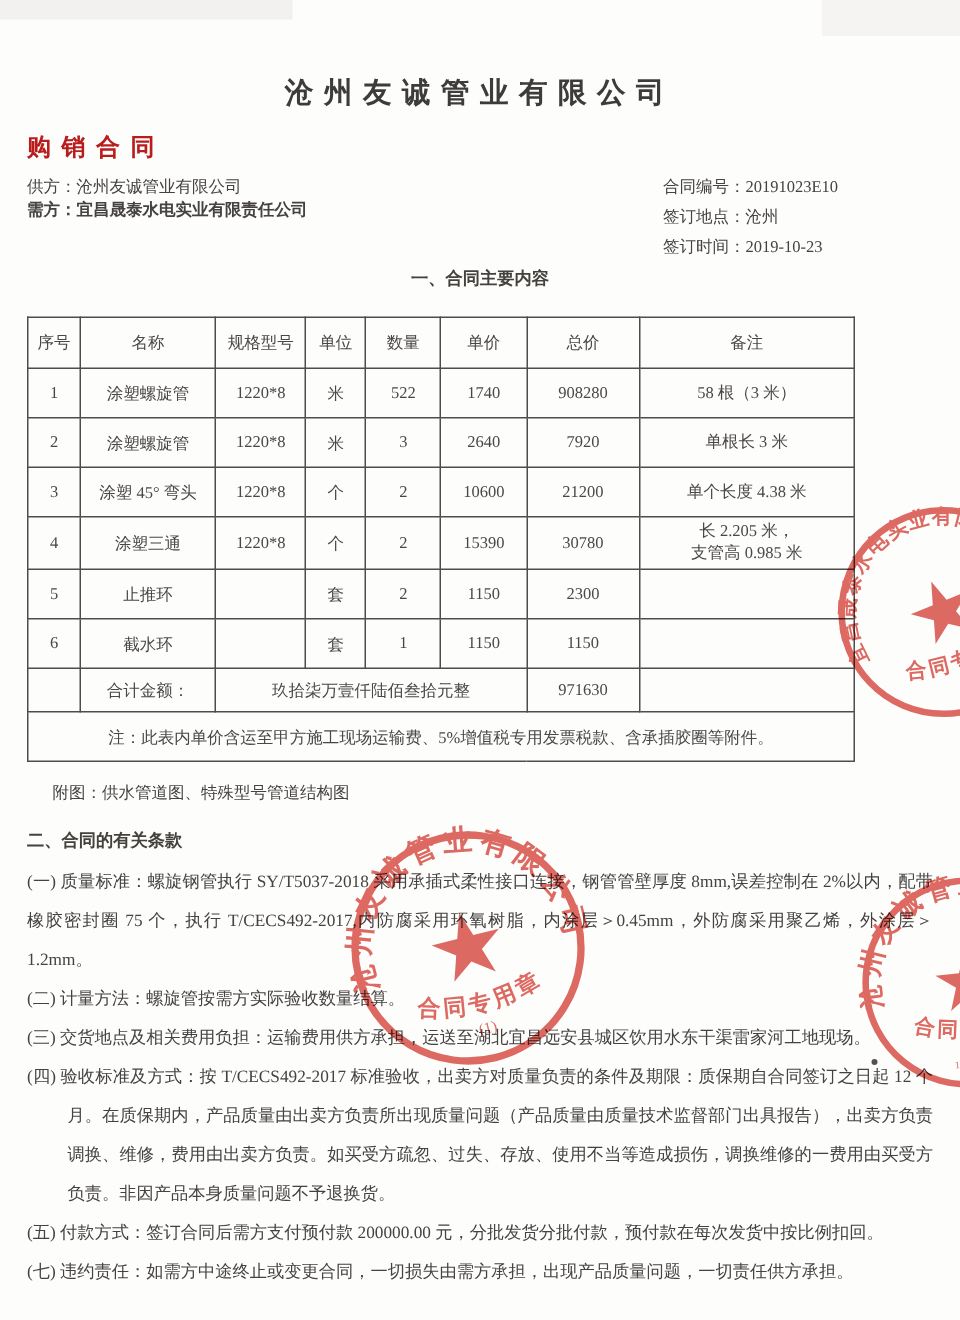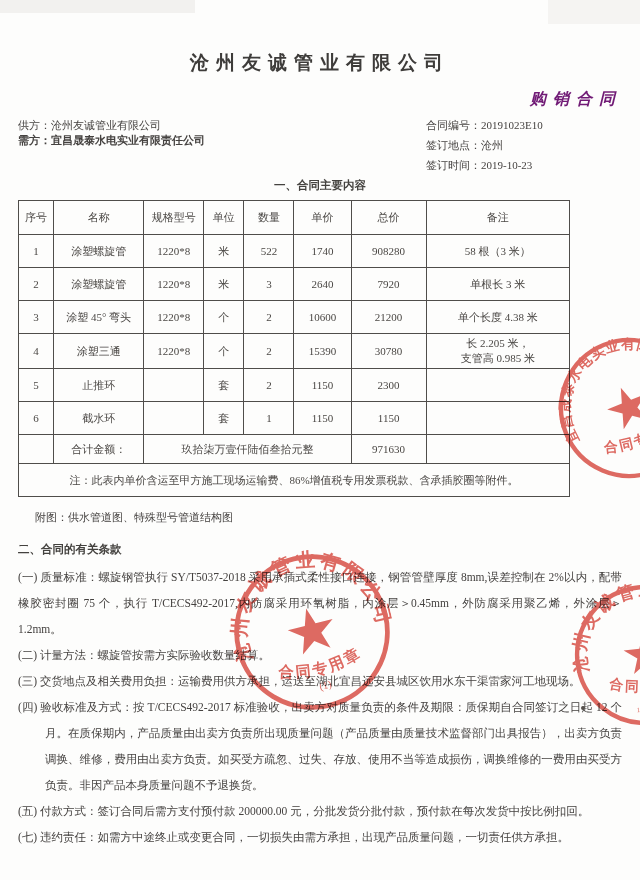--- a/index.html
+++ b/index.html
@@ -10,32 +10,32 @@
     color:#454240;
   }
   .artifact-a{position:absolute;left:0;top:0;width:195px;height:13px;background:#f2f1ef;}
   .artifact-b{position:absolute;right:0;top:0;width:92px;height:24px;background:#f5f4f2;}
   .content{position:relative;padding:50px 18px 0 18px;z-index:1;}
   h1.company-title{
     margin:0;text-align:center;font-size:19px;font-weight:600;
     letter-spacing:7px;color:#3e3c3a;line-height:26px;
   }
   h2.doc-title{
-    margin:12px 0 0 0;text-align:right;font-size:16px;font-weight:600;
-    letter-spacing:7px;color:#701a75;line-height:22px;font-style:italic;
+    margin:12px 0 0 0;text-align:left;font-size:16px;font-weight:600;
+    letter-spacing:7px;color:#b91c1c;line-height:22px;
   }
   .meta{position:relative;margin-top:8px;height:52px;font-size:11px;}
   .meta-left p{margin:0;line-height:15px;}
   .meta-left .row1{margin-top:4px;}
   .meta-left .row2{font-weight:bold;}
-  .meta-right{position:absolute;left:408px;top:0;}
+  .meta-right{position:absolute;left:424px;top:0;}
   .meta-right p{margin:0 0 6px 0;line-height:14px;}
   .sec-heading{font-size:11.5px;margin:8px 0 0 0;font-weight:600;color:#44423f;text-align:center;}
   table.items{
-    border-collapse:collapse;margin-top:7px;width:552px;
+    border-collapse:collapse;margin-top:18px;width:552px;
     font-size:11px;color:#4a4744;table-layout:fixed;border-radius:22px;
   }
   table.items th,table.items td{
     border:1px solid #4f4d4a;text-align:center;font-weight:normal;
     padding:1px 3px;overflow:hidden;
   }
   table.items th{height:31px;}
   table.items td{height:30px;}
   tr.item-row-tall td{height:32px;}
   td.remark{white-space:pre-line;line-height:15px;}
@@ -166,21 +166,21 @@
         <td class="remark"></td>
       </tr>
       <tr class="total-row">
         <td></td>
         <td>合计金额：</td>
         <td colspan="4">玖拾柒万壹仟陆佰叁拾元整</td>
         <td>971630</td>
         <td></td>
       </tr>
       <tr>
-        <td colspan="8" class="footnote">注：此表内单价含运至甲方施工现场运输费、86%增值税专用发票税款、含承插胶圈等附件。</td>
+        <td colspan="8" class="footnote">注：此表内单价含运至甲方施工现场运输费、5%增值税专用发票税款、含承插胶圈等附件。</td>
       </tr>
     </tbody>
       </table>
 
     <p class="attachment">附图：供水管道图、特殊型号管道结构图</p>
 
     <h3 class="sec2">二、合同的有关条款</h3>
 
     <div class="clauses">
       <p>(一) 质量标准：螺旋钢管执行 SY/T5037-2018 采用承插式柔性接口连接，钢管管壁厚度 8mm,误差控制在 2%以内，配带橡胶密封圈 75 个，执行 T/CECS492-2017,内防腐采用环氧树脂，内涂层＞0.45mm，外防腐采用聚乙烯，外涂层＞1.2mm。</p>

